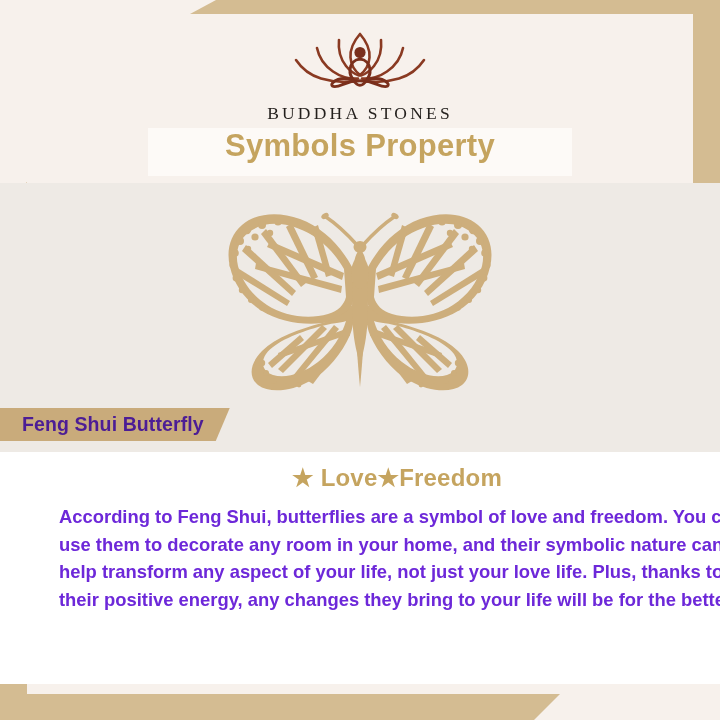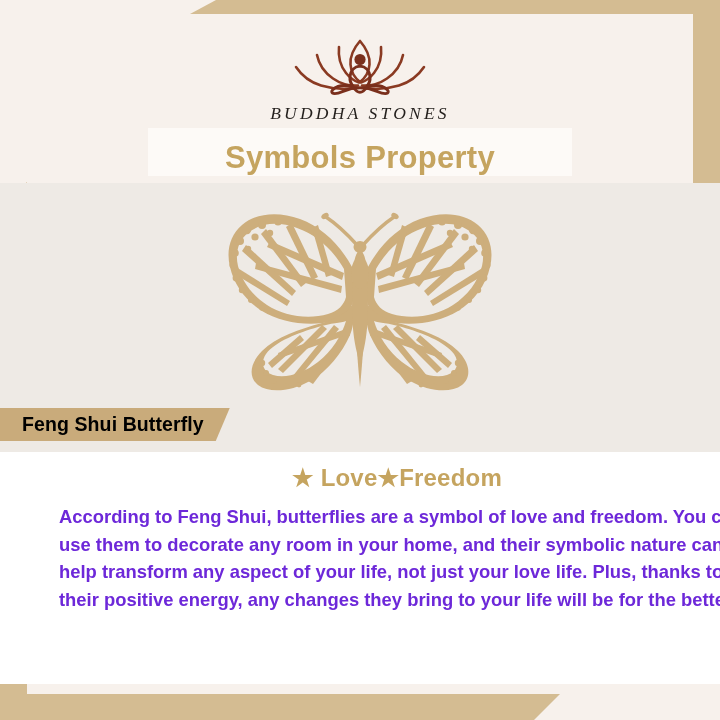--- a/index.html
+++ b/index.html
@@ -61,22 +61,21 @@
   
   .header {
     position: absolute;
     top: 14px;
     left: 27px;
     right: 27px;
     height: 110px;
     display: flex;
     flex-direction: column;
     align-items: center;
-    justify-content: flex-end;
-    font-style: italic;
+    justify-content: space-between;
   }
   .logo-mark {
     margin-top: 14px;
     width: 156px;
     height: 62px;
     display: block;
   }
   .logo-wordmark {
     margin-top: 6px;
     font-family: "Liberation Serif", serif;
@@ -88,21 +87,21 @@
 
   
   .title-bar {
     position: absolute;
     top: 128px;
     left: 148px;
     width: 424px;
     height: 48px;
     background: #fdfaf7;
     display: flex;
-    align-items: flex-end;
+    align-items: flex-start;
     justify-content: center;
   }
   .title-text {
     font-size: 31px;
     font-weight: bold;
     color: #c5a45f;
     letter-spacing: 0.3px;
     white-space: nowrap;
   }
 
@@ -137,21 +136,21 @@
     height: 33px;
     padding: 0 26px 0 22px;
     background: #c9ab7b;
     display: flex;
     align-items: center;
     clip-path: polygon(0 0, 100% 0, calc(100% - 14px) 100%, 0 100%);
   }
   .tag-text {
     font-size: 19.5px;
     font-weight: bold;
-    color: #000000;
+    color: #4c1d95;
     white-space: nowrap;
     letter-spacing: 0.1px;
   }
 
   
   .desc-panel {
     position: absolute;
     top: 452px;
     left: 0;
     width: 720px;

